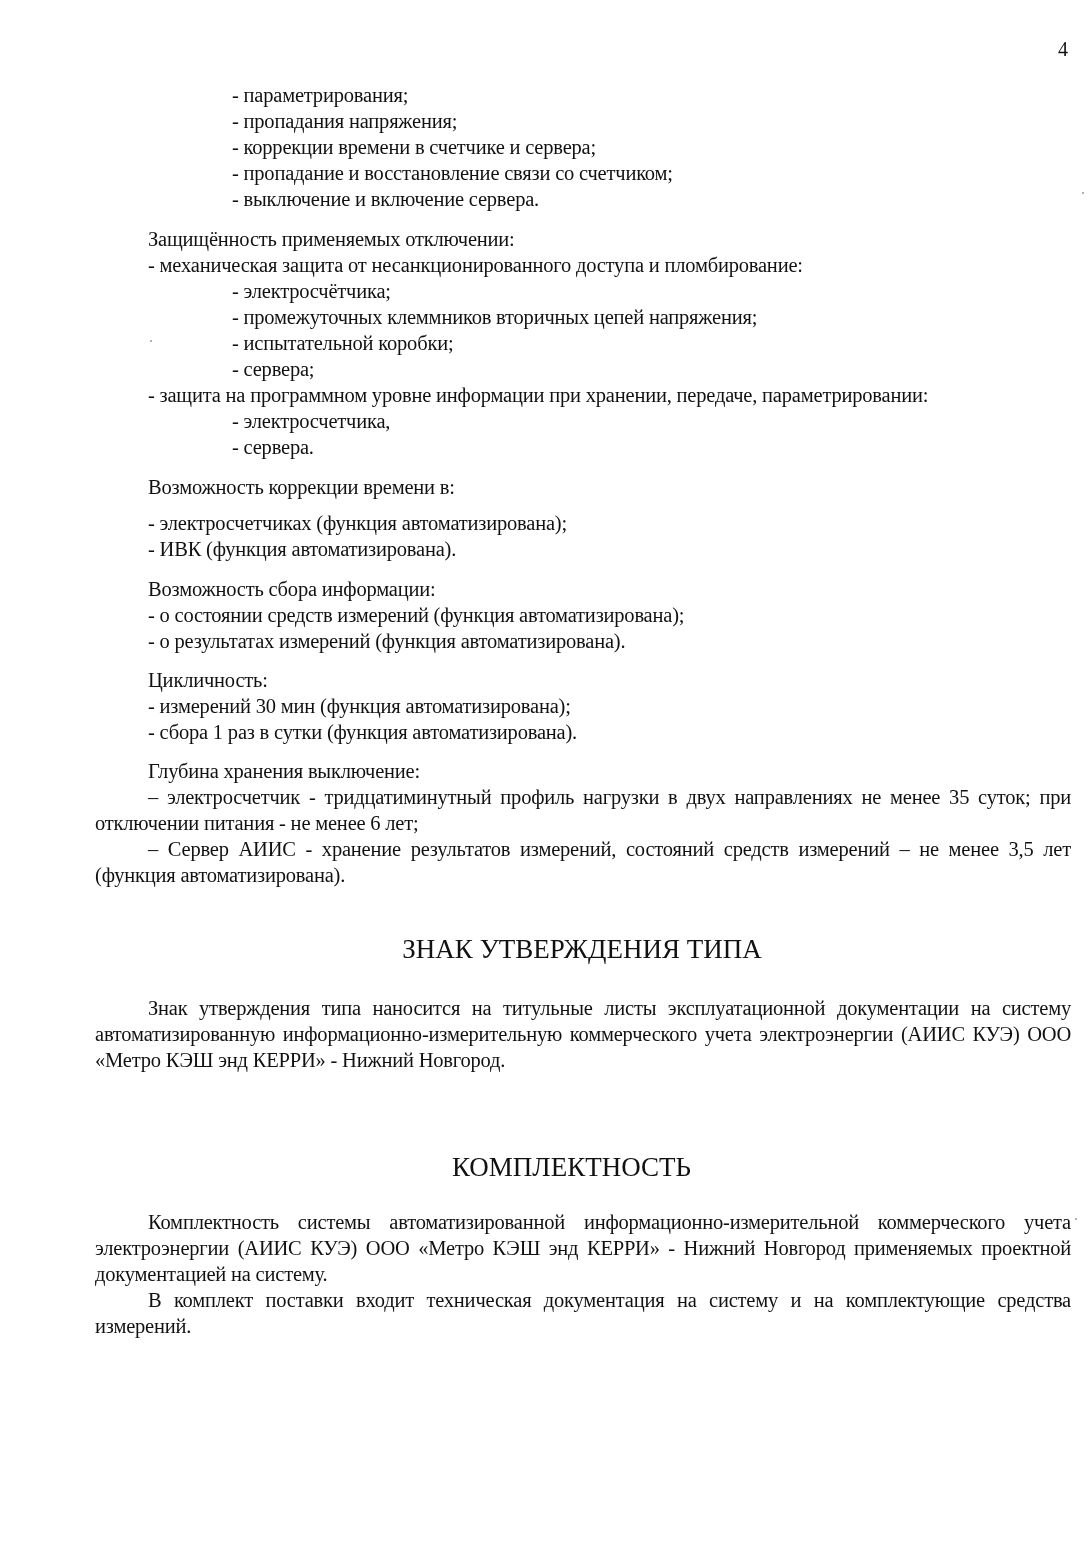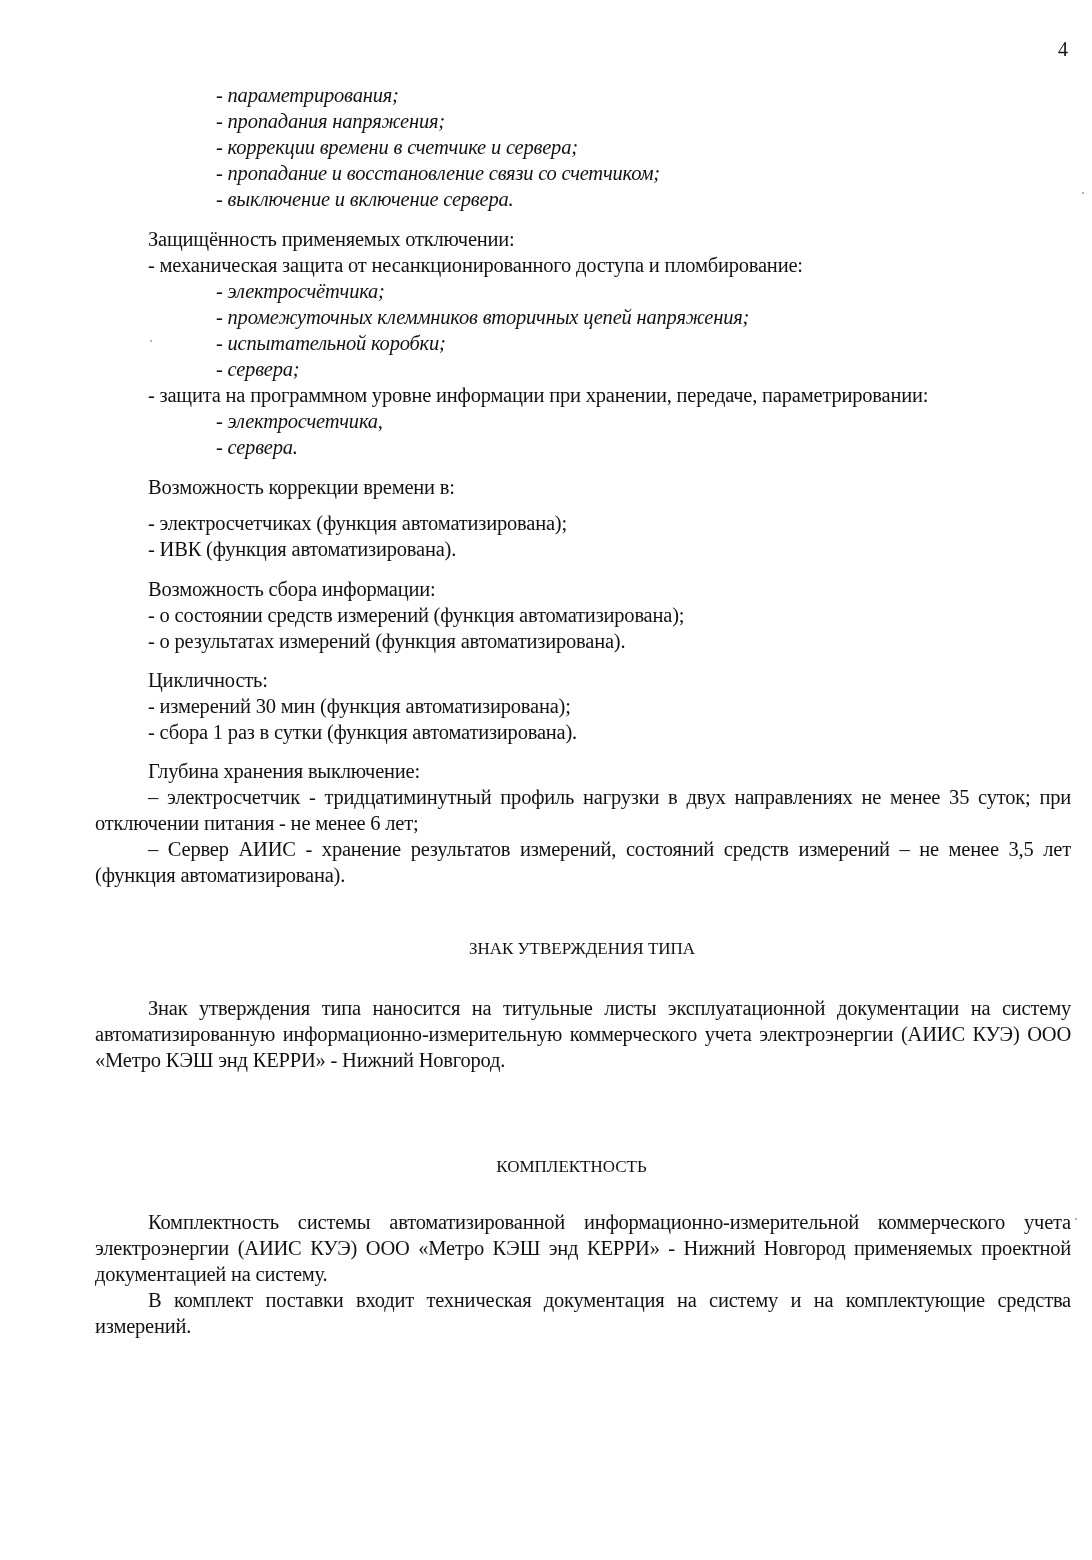--- a/index.html
+++ b/index.html
@@ -1,22 +1,22 @@
 <!DOCTYPE html>
 <html><head>
 <meta charset="utf-8">
 <style>
   html, body { margin:0; padding:0; background:#ffffff; }
   body { width:1092px; height:1560px; position:relative; overflow:hidden;
          font-family:"Liberation Serif", "DejaVu Serif", serif; color:#111; }
   .page-num { position:absolute; top:38px; left:1058px; font-size:20px; }
   .line { position:absolute; font-size:20.5px; line-height:26px; white-space:nowrap; letter-spacing:-0.2px; }
   .just { position:absolute; left:95px; width:976px; font-size:20.5px; line-height:26px; text-align:justify; letter-spacing:-0.2px; }
-  .heading { position:absolute; left:0; width:1092px; text-align:center; font-size:17px; line-height:26px; }
-  .l1 { left:216px;font-style:italic; }
+  .heading { position:absolute; left:0; width:1092px; text-align:center; font-size:27px; line-height:26px; }
+  .l1 { left:232px; }
   .l0 { left:148px; }
   .speck { position:absolute; width:2px; height:2px; background:#999; border-radius:1px; }
 </style>
 </head>
 <body>
 
 <div class="page-num">4</div>
 
 <div>
   <div class="line l1" style="top:82px">- параметрирования;</div>

